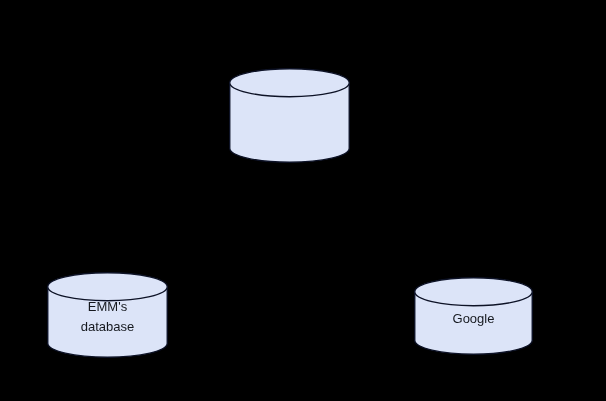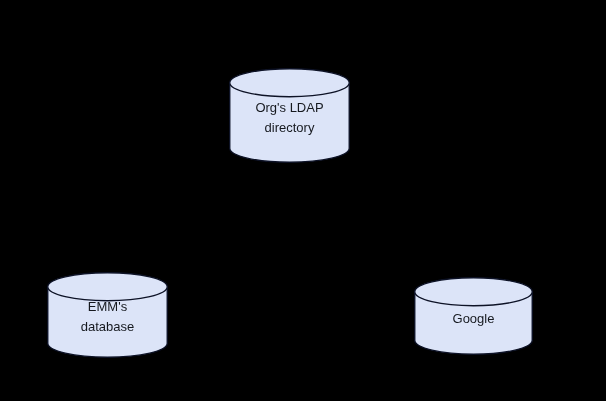--- a/index.html
+++ b/index.html
@@ -42,21 +42,20 @@
 </style>
 </head>
 <body>
 
 <div id="canvas" style="width: 606px; height: 401px; background: rgb(0, 0, 0);">
     <div class="node" style="left: 229px; top: 68px; width: 121px; height: 95px;">
       <svg width="121" height="95" viewBox="0 0 121 95">
         <path d="M 0.75 14.75 L 0.75 80.25 A 59.75 14 0 0 0 120.25 80.25 L 120.25 14.75 Z" fill="#dce4f8" stroke="#0d1226" stroke-width="1.4"></path>
         <ellipse cx="60.5" cy="14.75" rx="59.75" ry="14" fill="#dce4f8" stroke="#0d1226" stroke-width="1.4"></ellipse>
       </svg>
-      <div class="node-label" style="top: 30px; color: rgb(22, 25, 31);"><div>Org's LDAP</div><div>directory</div></div>
     </div>
     <div class="node" style="left: 414px; top: 277px; width: 119px; height: 78px;">
       <svg width="119" height="78" viewBox="0 0 119 78">
         <path d="M 0.75 14.75 L 0.75 63.25 A 58.75 14 0 0 0 118.25 63.25 L 118.25 14.75 Z" fill="#dce4f8" stroke="#0d1226" stroke-width="1.4"></path>
         <ellipse cx="59.5" cy="14.75" rx="58.75" ry="14" fill="#dce4f8" stroke="#0d1226" stroke-width="1.4"></ellipse>
       </svg>
       <div class="node-label" style="top: 32px; color: rgb(22, 25, 31);"><div>Google</div></div>
     </div>
     <div class="node" style="left: 47px; top: 272px; width: 121px; height: 86px;">
       <svg width="121" height="86" viewBox="0 0 121 86">

